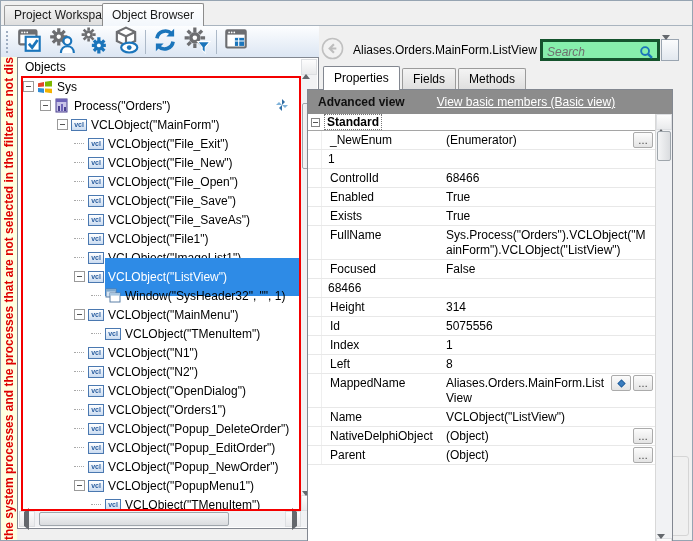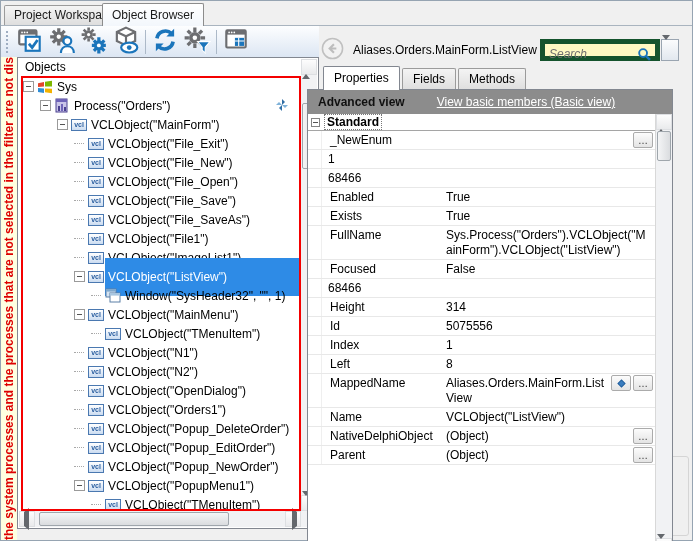--- a/index.html
+++ b/index.html
@@ -54,21 +54,21 @@
   .arr.down { border-left:4px solid transparent; border-right:4px solid transparent; border-top:5px solid #64686D; }
   .arr.left { border-top:4px solid transparent; border-bottom:4px solid transparent; border-right:5px solid #64686D; margin:3px 0 0 4px; }
   .arr.right { border-top:4px solid transparent; border-bottom:4px solid transparent; border-left:5px solid #64686D; margin:3px 0 0 6px; }
   .sb-thumb { position:absolute; background:linear-gradient(90deg,#F4F5F6,#DADCDF); border:1px solid #9FA6AC; border-radius:2px; }
   .sb-h .sb-thumb { background:linear-gradient(#F4F5F6,#DADCDF); }
   .corner { position:absolute; right:1px; bottom:1px; width:16px; height:16px; background:#F1F2F4; }
 
   
   #back-button { position:absolute; left:320px; top:36px; width:23px; height:23px; }
   #inspector-title { position:absolute; left:352px; top:42px; color:#000; }
-  #search-box { position:absolute; left:539px; top:38px; width:120px; height:22px; background:#fef9c3; border:5px solid #14532d; }
+  #search-box { position:absolute; left:539px; top:38px; width:120px; height:22px; background:#86efac; border:3px solid #14532d; }
   #search-input { position:absolute; left:4px; top:2px; width:92px; height:16px; border:none; outline:none;
                   font-family:"Liberation Sans",sans-serif; font-size:12px; font-style:italic; color:#444; background:transparent; }
   #search-input::placeholder { color:#6F6F6F; font-style:italic; }
   #search-mag { position:absolute; right:3px; top:3px; }
   #search-drop { position:absolute; left:660px; top:38px; width:18px; height:22px; border:1px solid #9AA5B1;
                  background:linear-gradient(#FBFCFD,#E2E8EF); }
 
   
   .ins-tab { position:absolute; top:67px; height:21px; padding:0 10px; line-height:20px;
              background:linear-gradient(#F4F4F4,#DFDFDF); border:1px solid #9B9B9B; border-bottom:none; border-radius:2px 2px 0 0; z-index:1; }
@@ -480,33 +480,35 @@
     <div id="prop-area">
       <div id="group-row">
         <span class="g-exp"></span>
         <span id="group-label">Standard</span>
       </div>
       <div id="prop-rows">
           <div class="p-row">
             <span class="p-indent"></span>
             <span class="p-name">_NewEnum</span>
             <div class="p-val btn1">
+              <span class="p-vtext">(Enumerator)</span>
               <span class="p-btns">
                 <button class="mini-btn">…</button>
               </span>
             </div>
           </div>
           <div class="p-row">
             <span class="p-indent"></span>
             <div class="p-val">
               <span class="p-vtext">1</span>
             </div>
           </div>
           <div class="p-row">
             <span class="p-indent"></span>
+            <span class="p-name">ControlId</span>
             <div class="p-val">
               <span class="p-vtext">68466</span>
             </div>
           </div>
           <div class="p-row">
             <span class="p-indent"></span>
             <span class="p-name">Enabled</span>
             <div class="p-val">
               <span class="p-vtext">True</span>
             </div>

